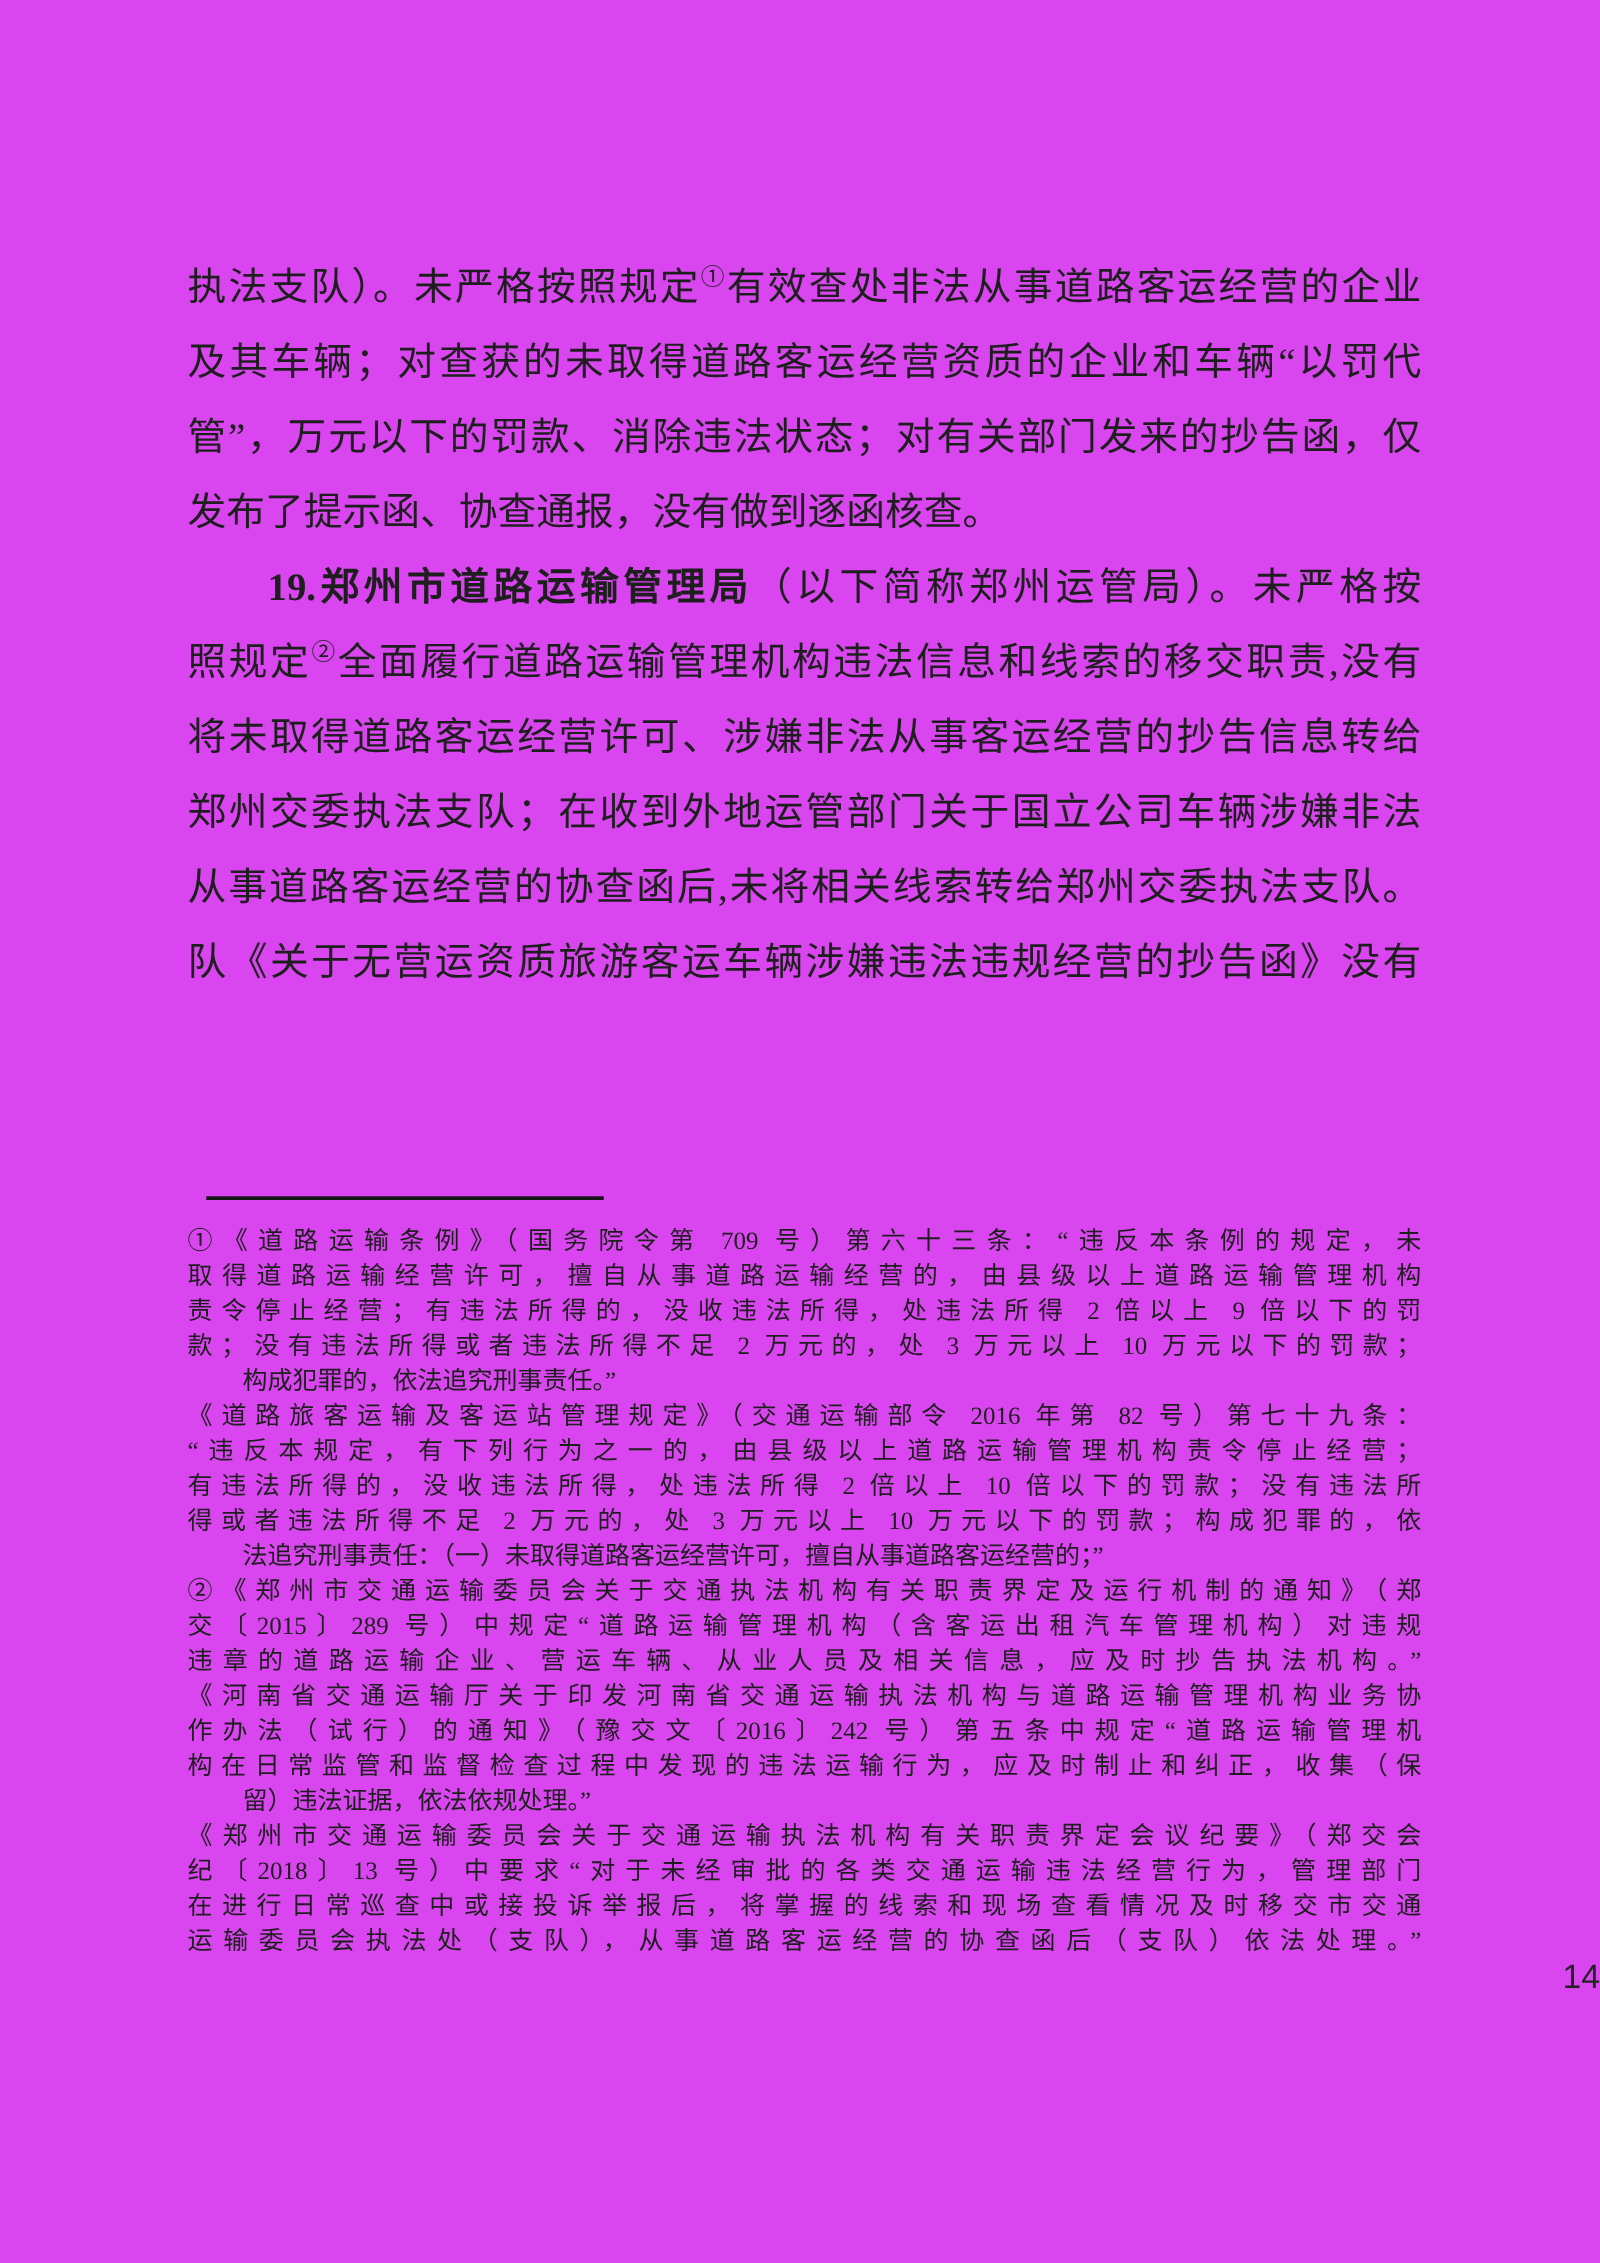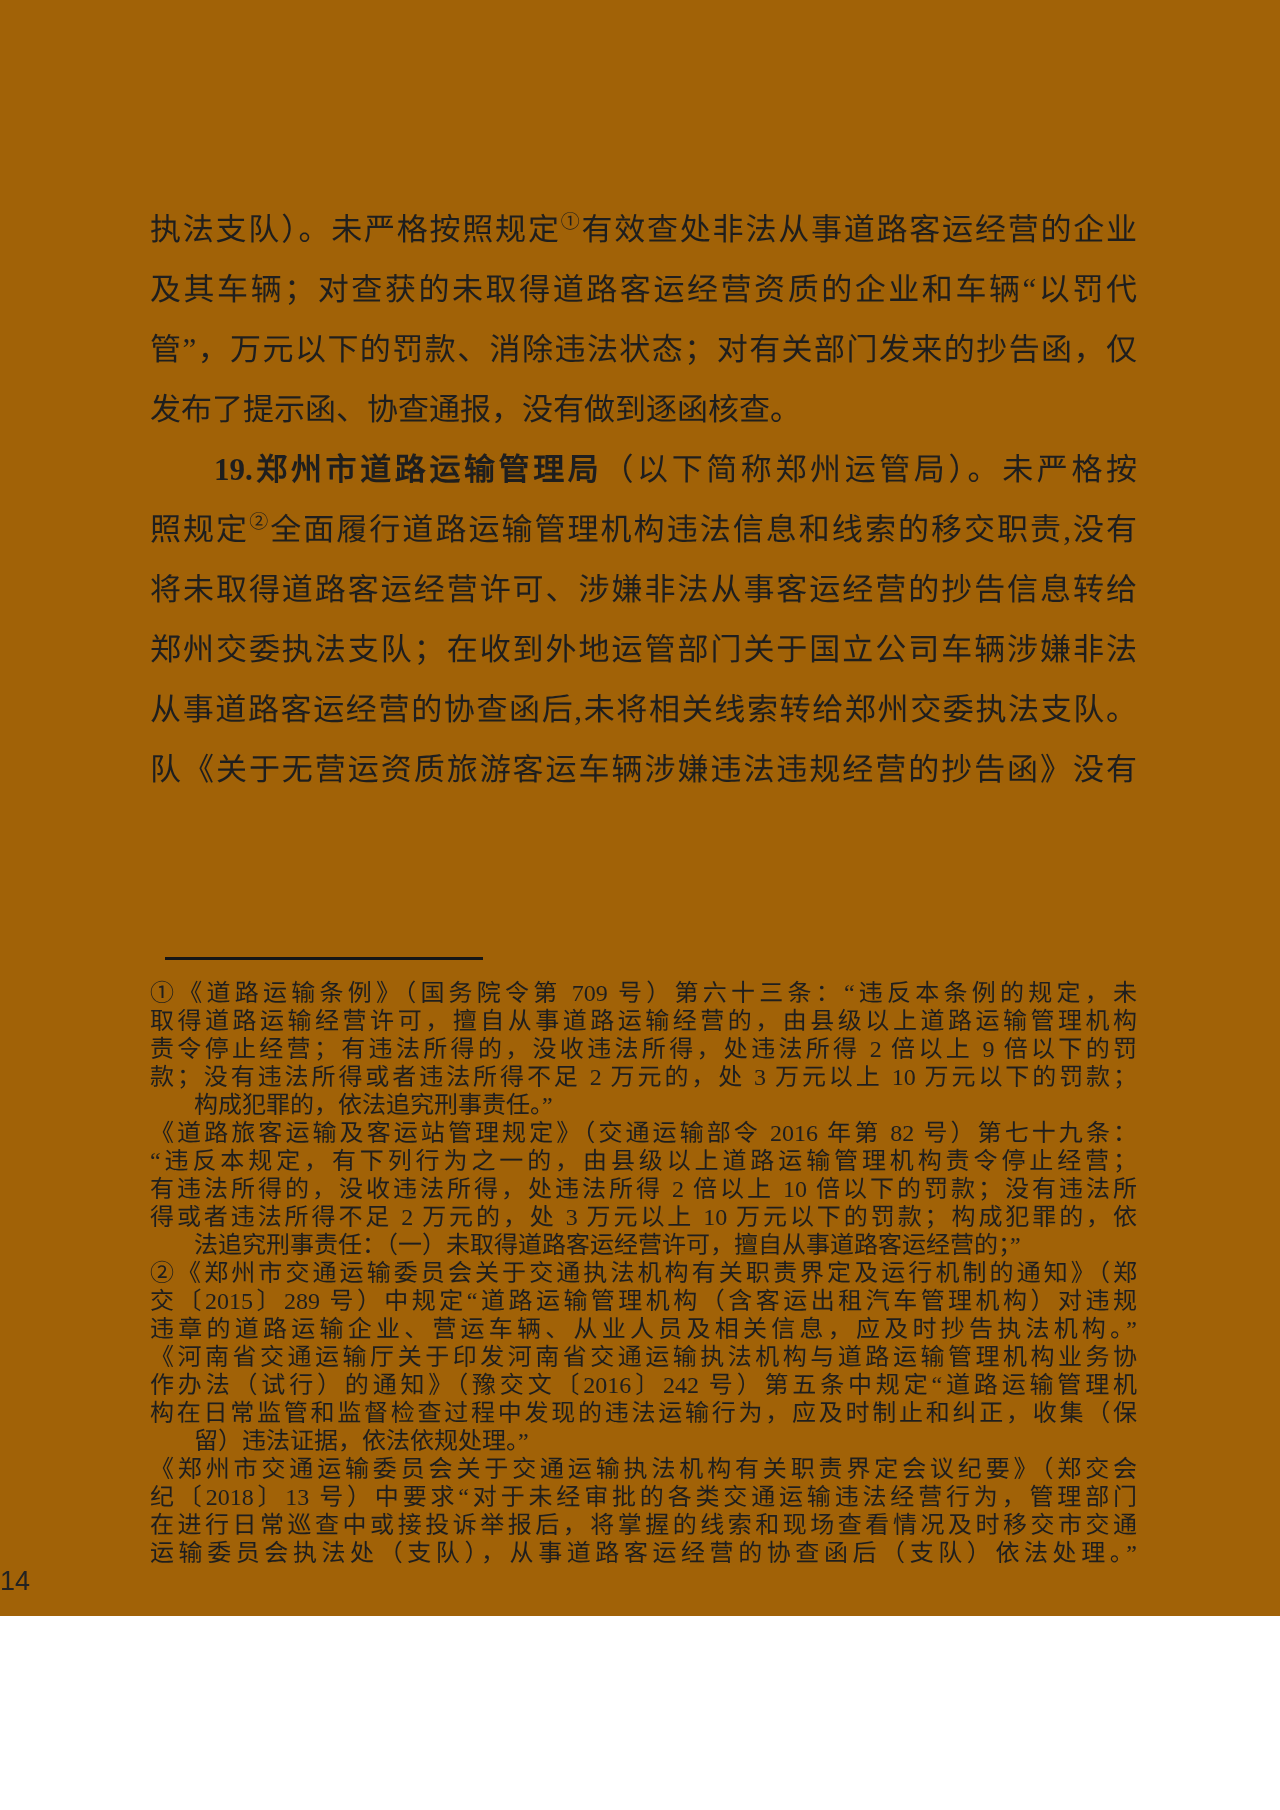--- a/index.html
+++ b/index.html
@@ -3,22 +3,22 @@
 <meta charset="utf-8">
 <style>
   html, body {
     margin: 0;
     padding: 0;
     background: #ffffff;
   }
   .page {
     position: relative;
     width: 1280px;
-    height: 1616px;
-    background: #a16207;
+    height: 1810px;
+    background: #d946ef;
     font-family: "Liberation Serif", "DejaVu Serif", serif;
     color: #1e1e1e;
     overflow: hidden;
   }
   .body-block {
     position: absolute;
     left: 150px;
     top: 200px;
     width: 987px;
   }
@@ -56,36 +56,36 @@
   }
   .footnotes-block {
     position: absolute;
     left: 150px;
     top: 979px;
     width: 987px;
   }
   .footnote-line {
     height: 28px;
     line-height: 28px;
-    font-size: 24px;
+    font-size: 20px;
     text-align: justify;
     text-align-last: justify;
     text-justify: inter-character;
     overflow: hidden;
   }
   .footnote-line.short {
     text-align-last: left;
     margin-left: 44px;
   }
   .page-number {
     position: absolute;
     left: 0;
     top: 1566px;
     width: 1280px;
-    text-align: left;
+    text-align: right;
     font-size: 27px;
     font-family: "Liberation Sans", "DejaVu Sans", sans-serif;
     color: #222222;
   }
 </style>
 </head>
 <body>
 
 <div class="page">
   <div class="body-block">

